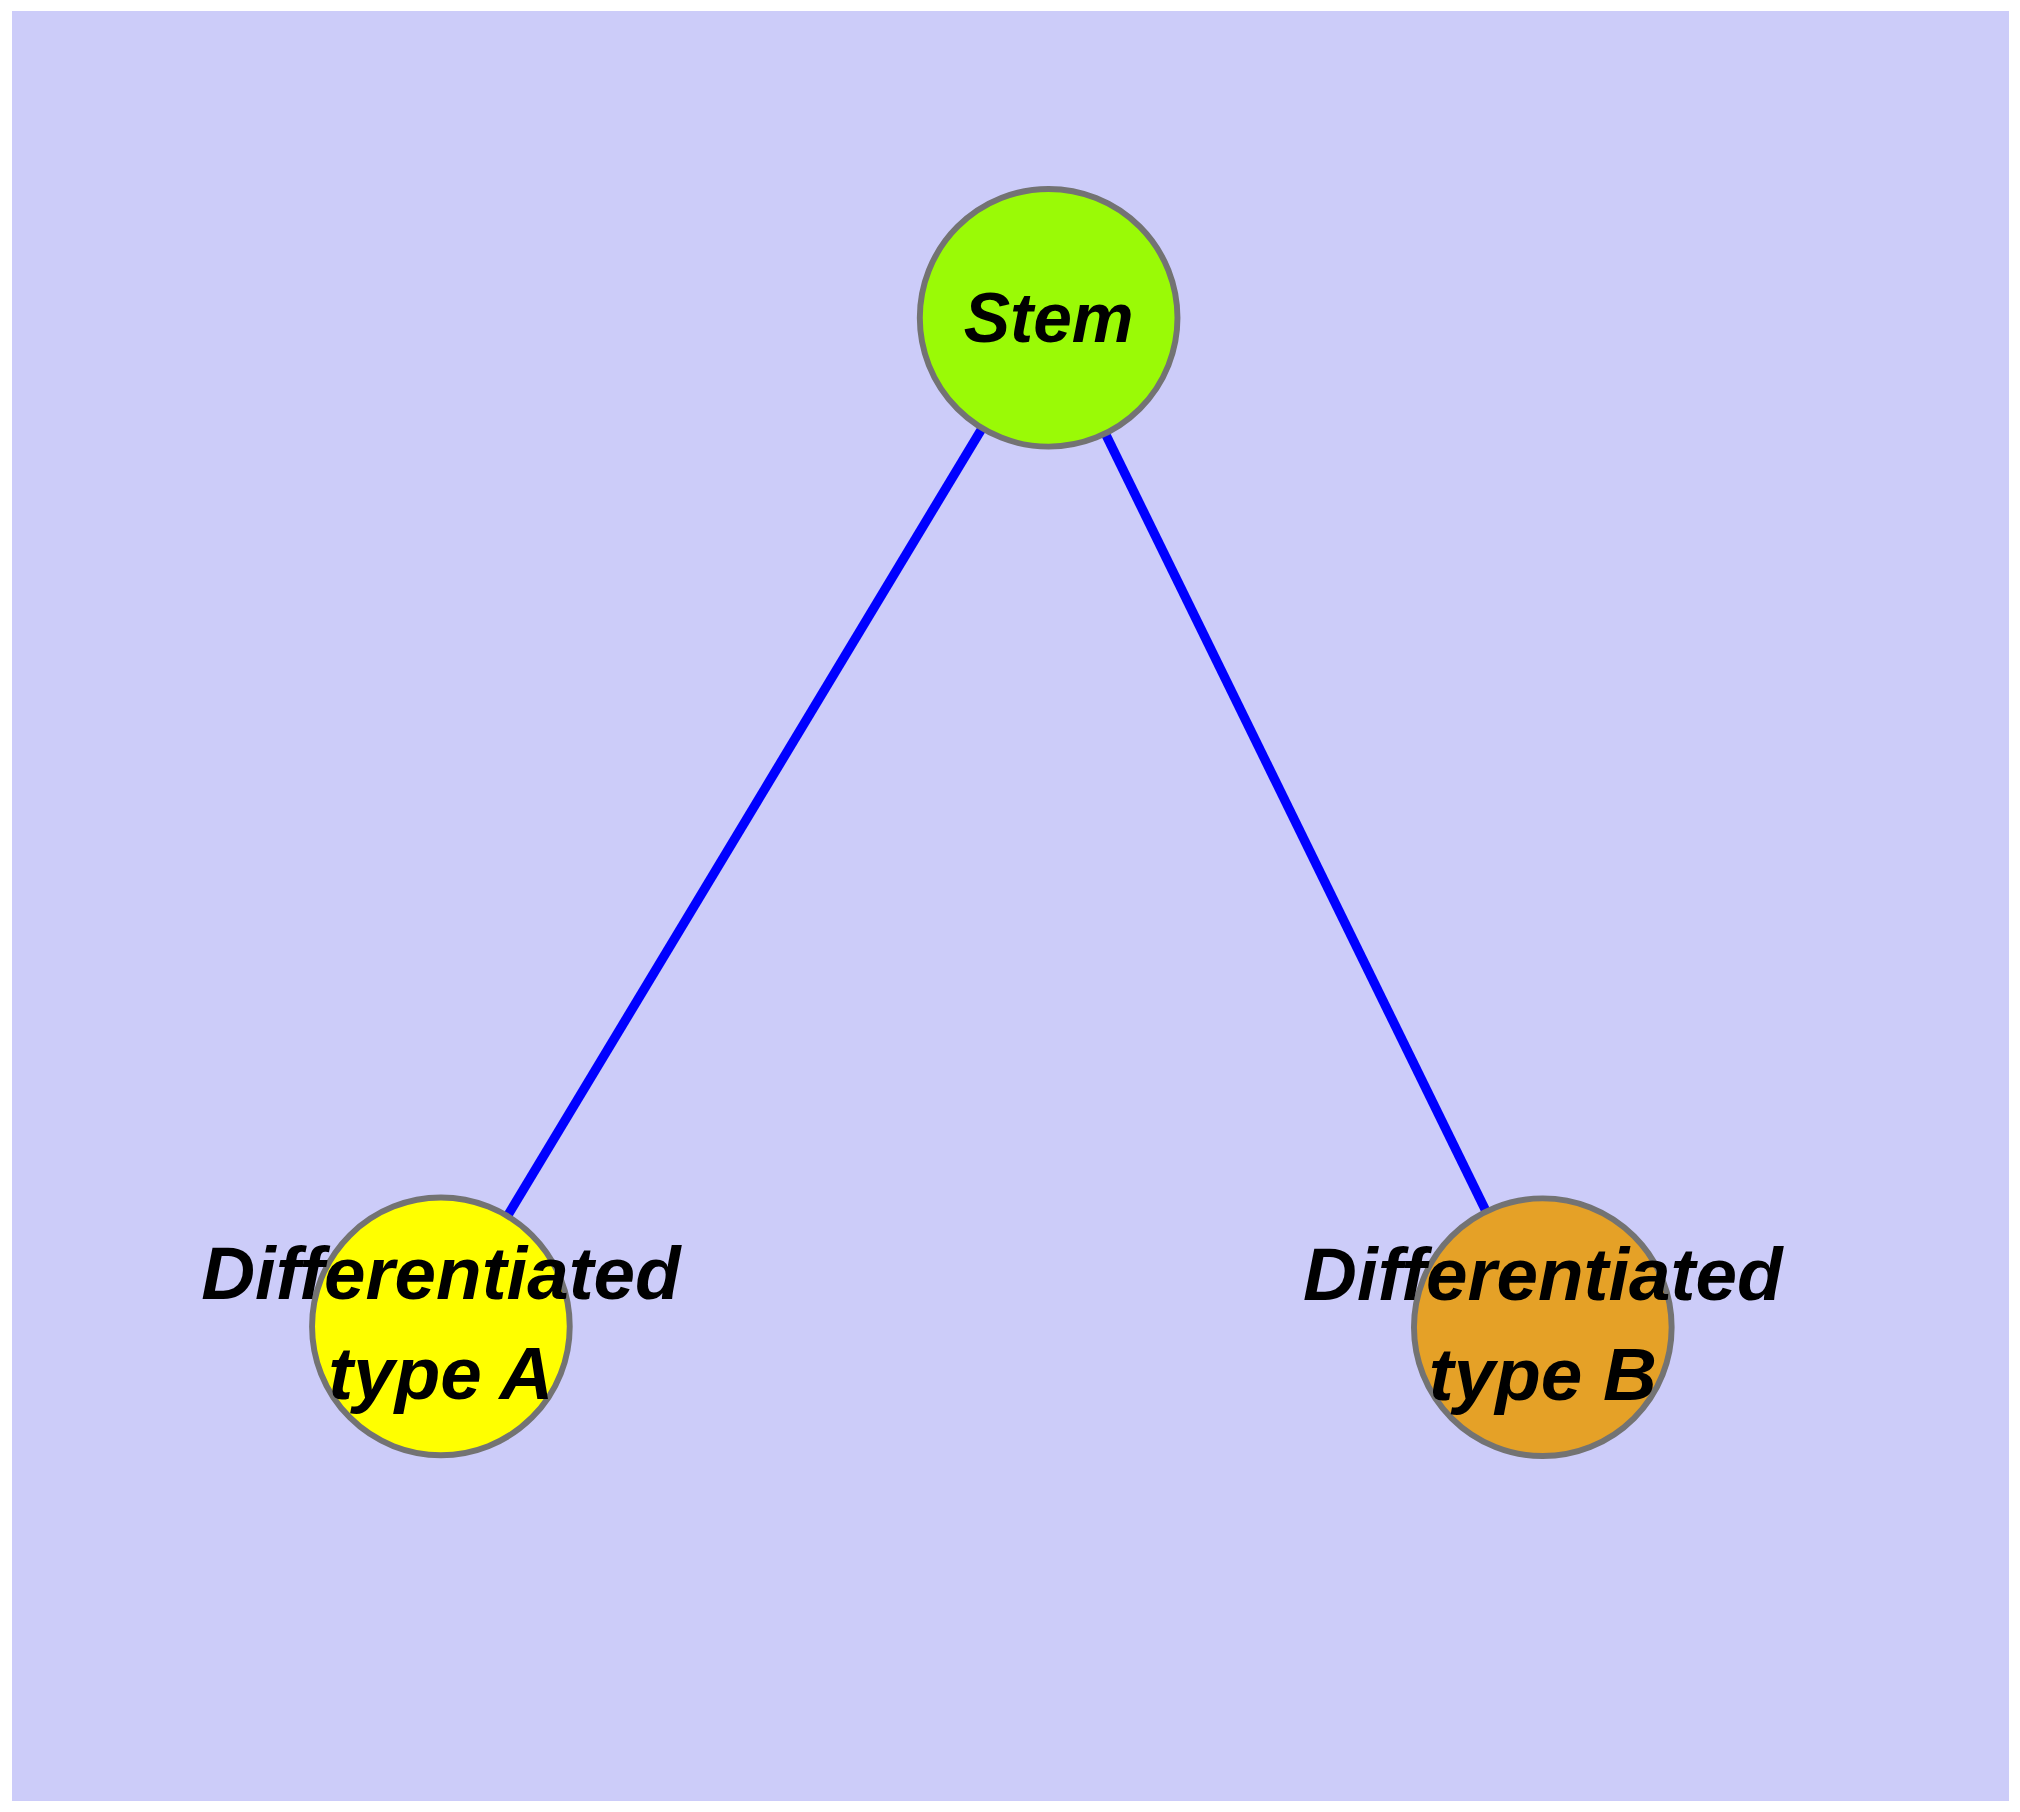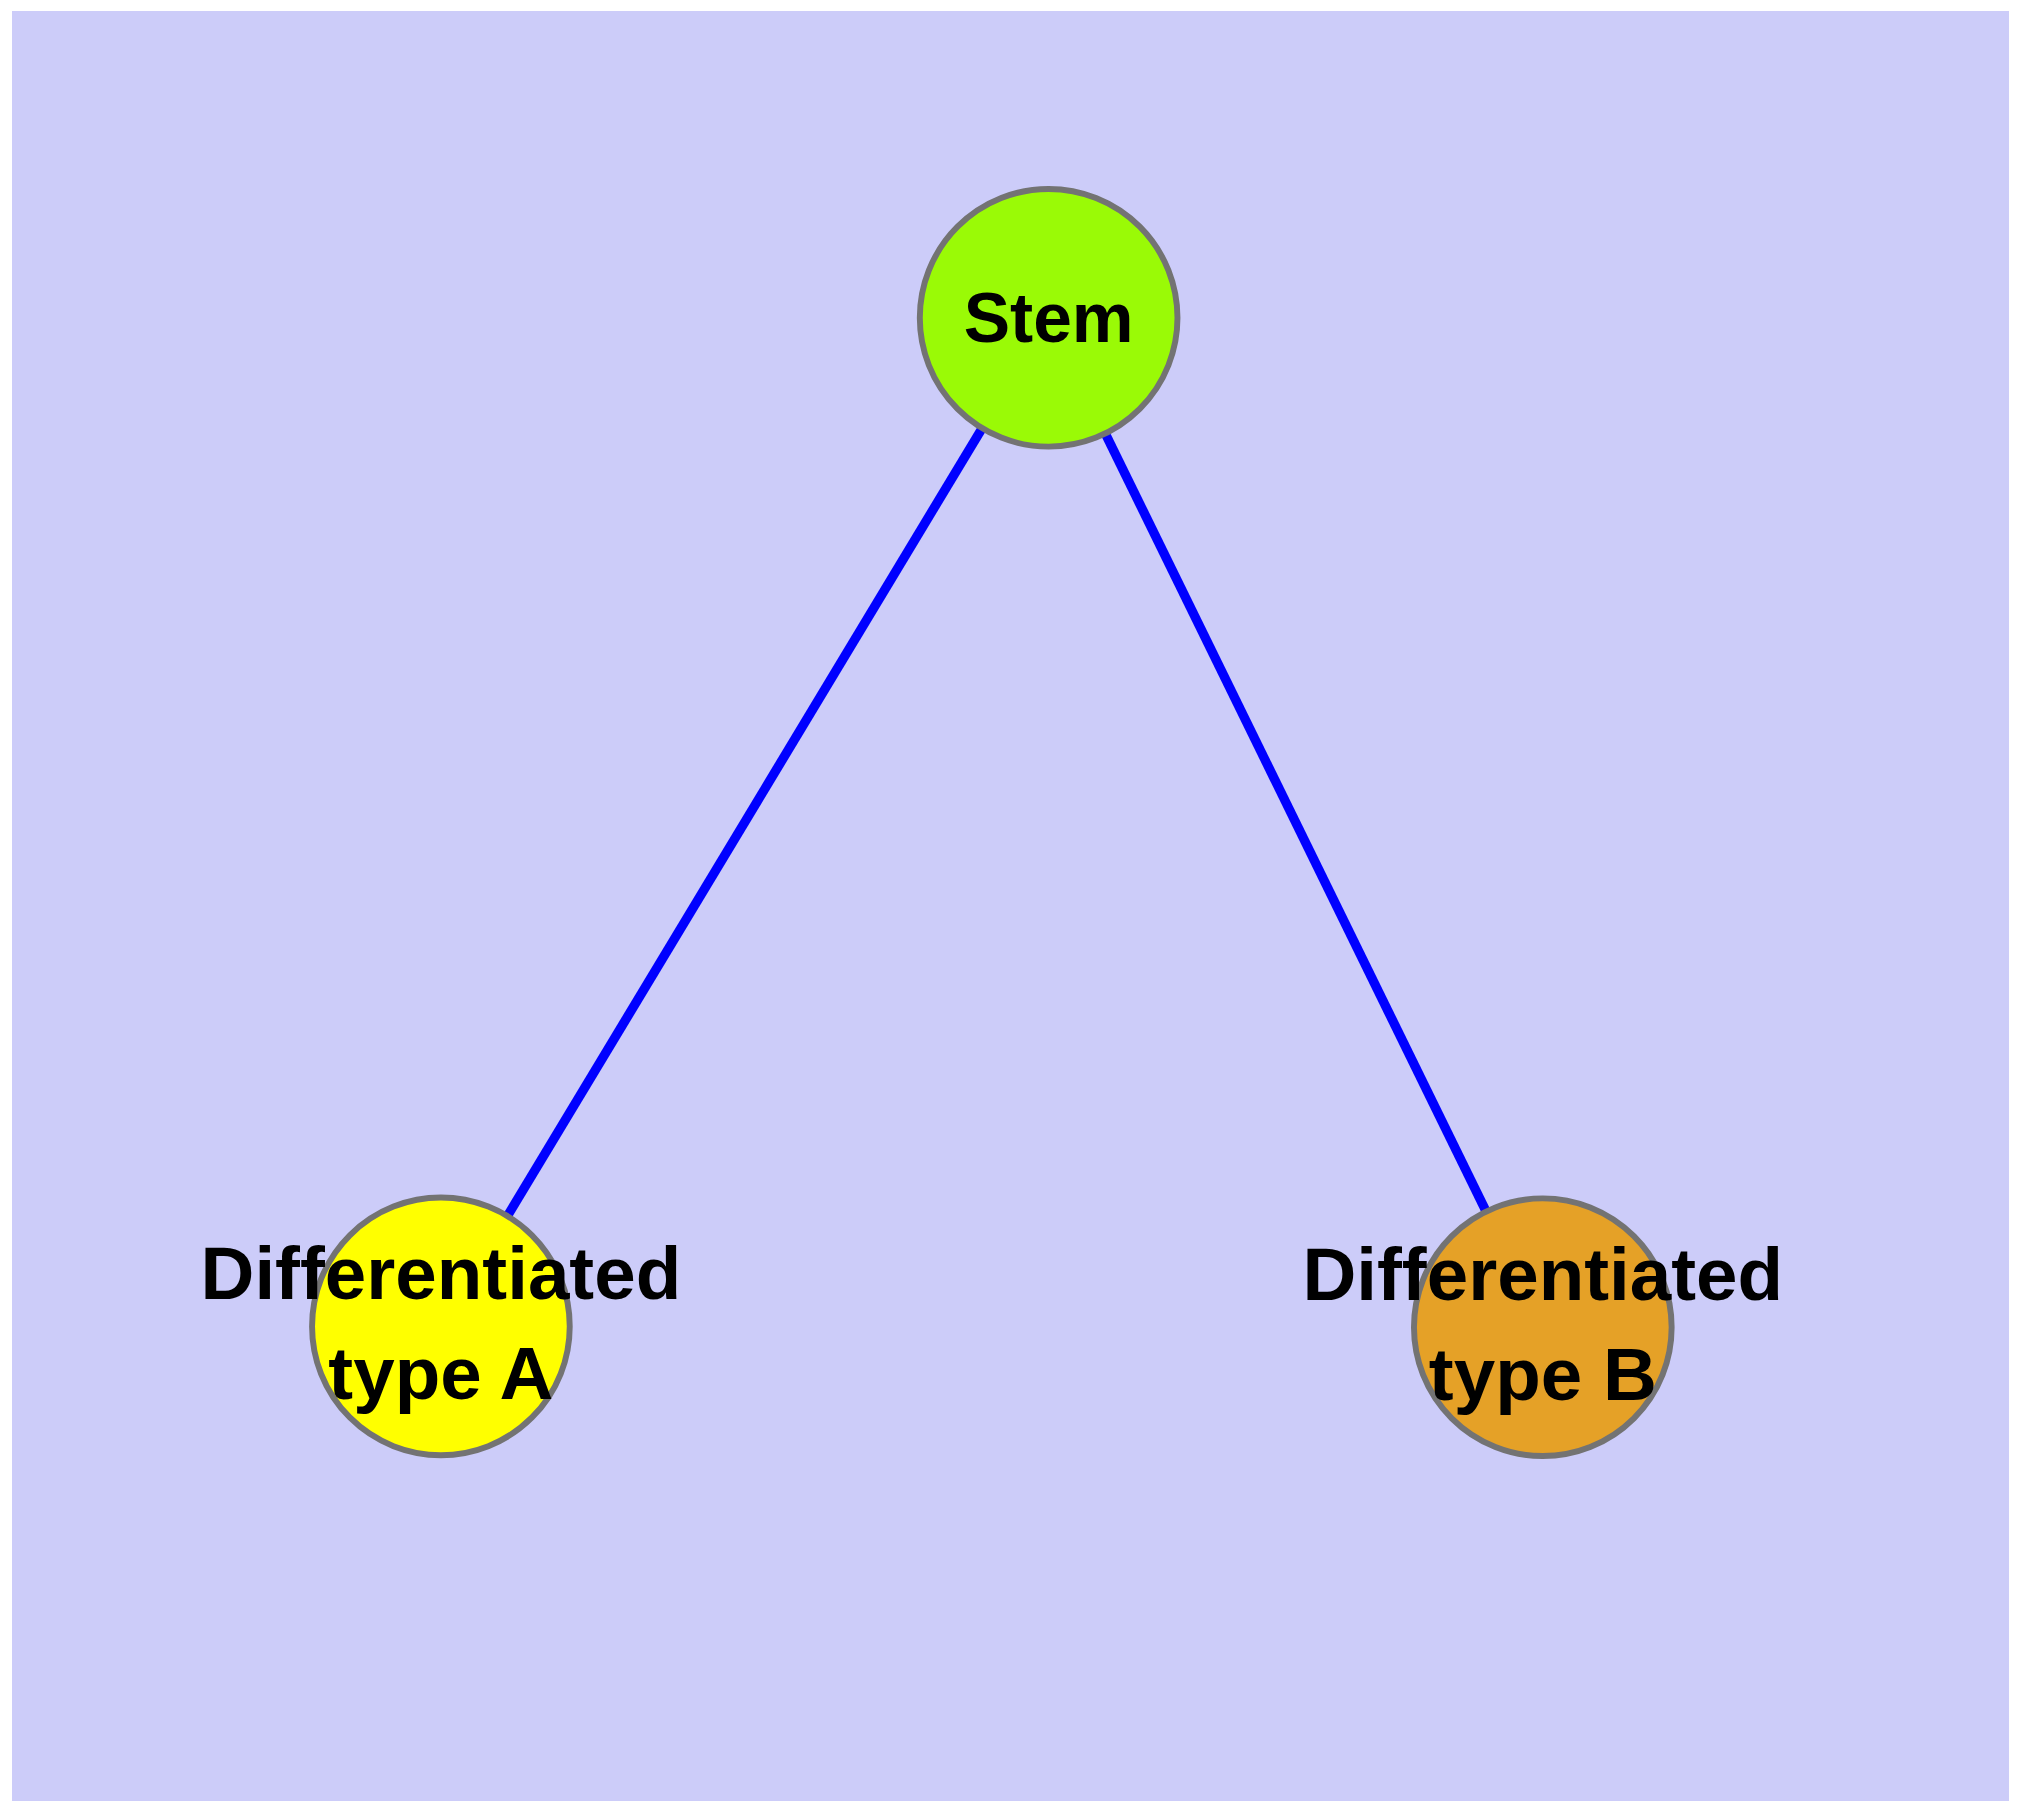--- a/index.html
+++ b/index.html
@@ -51,21 +51,21 @@
     stroke-linecap: butt;
   }
   .node-circle {
     stroke: #737373;
     stroke-width: 7;
   }
 </style>
 </head>
 <body>
 
-<div id="page" style="background: rgb(255, 255, 255);">
+<div id="page" style="background: rgb(255, 255, 255); font-style: italic;">
   <div id="canvas" style="background: rgb(204, 204, 249);">
     <svg id="graph-svg" viewBox="0 0 2356 2112" preserveAspectRatio="none">
 
       <g>
         <line class="edge-line" x1="1223" y1="362" x2="506" y2="1552" stroke="#0000ff"></line>
         <line class="edge-line" x1="1223" y1="362" x2="1806" y2="1553" stroke="#0000ff"></line>
       </g>
 
       <g>
 

